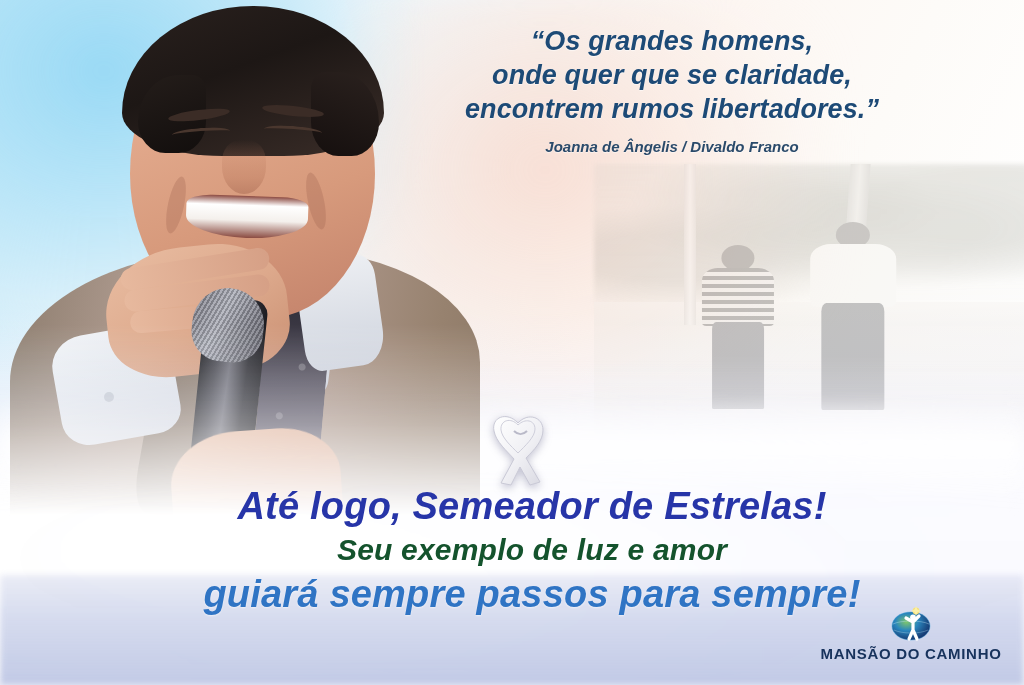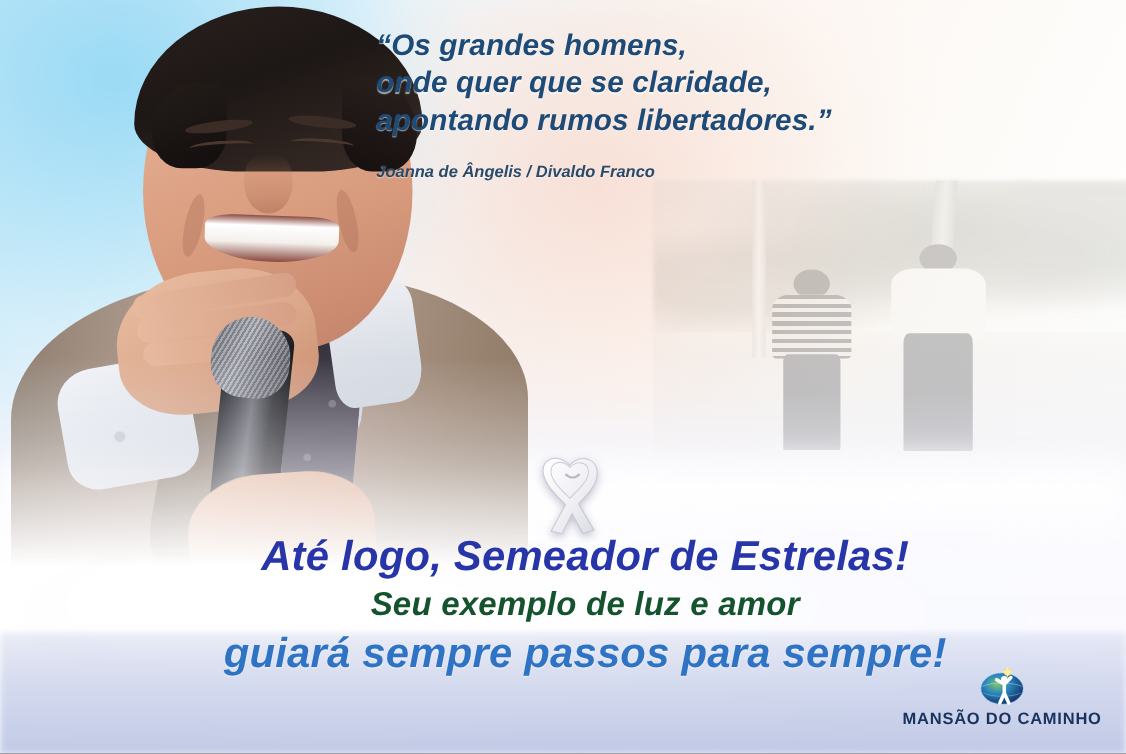--- a/index.html
+++ b/index.html
@@ -247,36 +247,36 @@
     position:absolute;left:172px;top:430px;width:170px;height:130px;
     background:linear-gradient(150deg,#e6bba1,#d5a084 60%,#c08d71);
     border-radius:40% 36% 28% 30%;
     transform:rotate(-4deg);
     filter:blur(.6px);
   }
 
   
   .quote{
     position:absolute; right:22px; top:24px; width:660px;
-    text-align:left;
+    text-align:center;
   }
   .quote-line{
     display:block;
     font-style:italic;
     font-weight:bold;
     font-size:27px;
     line-height:34px;
     letter-spacing:.1px;
     color:#1d4a76;
     text-shadow:0 1px 1px rgba(255,255,255,.6);
     white-space:nowrap;
   }
   .quote-attr{
     display:block;
-    margin-top:22px;
+    margin-top:12px;
     font-style:italic;
     font-weight:bold;
     font-size:15px;
     color:#2a4a6a;
     text-shadow:0 1px 1px rgba(255,255,255,.55);
   }
 
   
   .ribbon{
     position:absolute;left:487px;top:409px;width:62px;height:78px;
@@ -375,21 +375,21 @@
     <div class="finger f2"></div>
     <div class="finger f3"></div>
     <div class="mic"></div>
     <div class="mic-head"></div>
     <div class="hand-low"></div>
   </div>
 
   <div class="quote">
     <span class="quote-line">“Os grandes homens,</span>
     <span class="quote-line">onde quer que se claridade,</span>
-    <span class="quote-line">apontando rumos libertadores.”</span>
+    <span class="quote-line">encontrem rumos libertadores.”</span>
     <span class="quote-attr">Joanna de Ângelis / Divaldo Franco</span>
   </div>
 
   <svg class="ribbon" viewBox="0 0 62 78">
     <defs>
       <linearGradient id="rg" x1="0" y1="0" x2="1" y2="1">
         <stop offset="0%" stop-color="#ffffff"></stop>
         <stop offset="55%" stop-color="#f0f0f4"></stop>
         <stop offset="100%" stop-color="#d9d9e2"></stop>
       </linearGradient>

